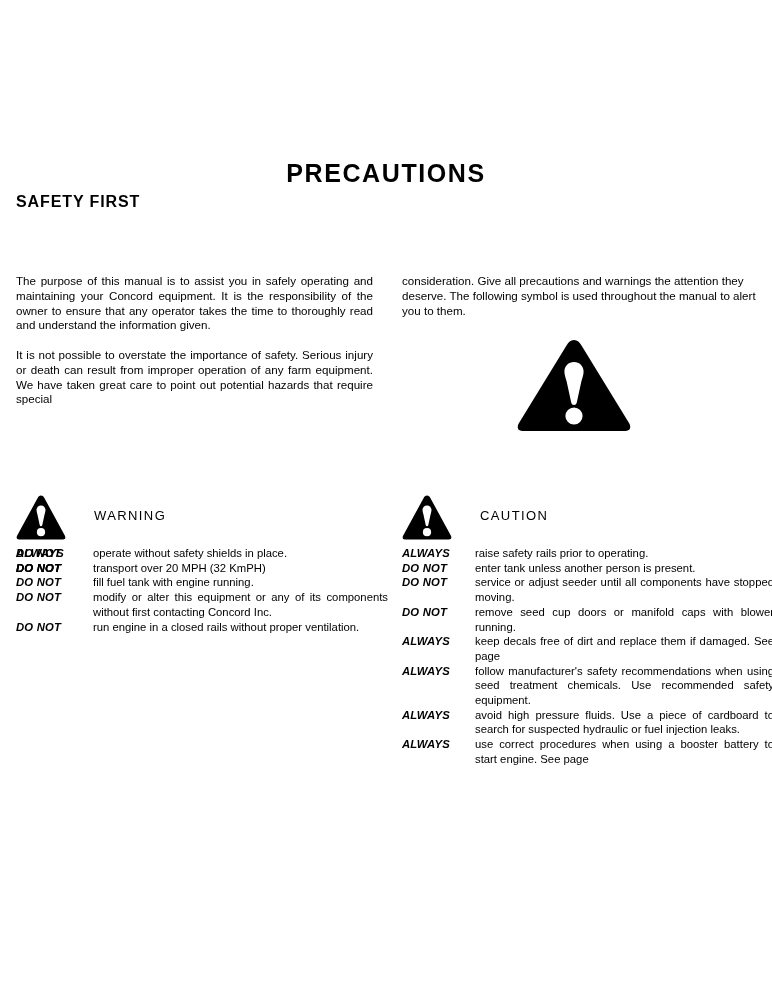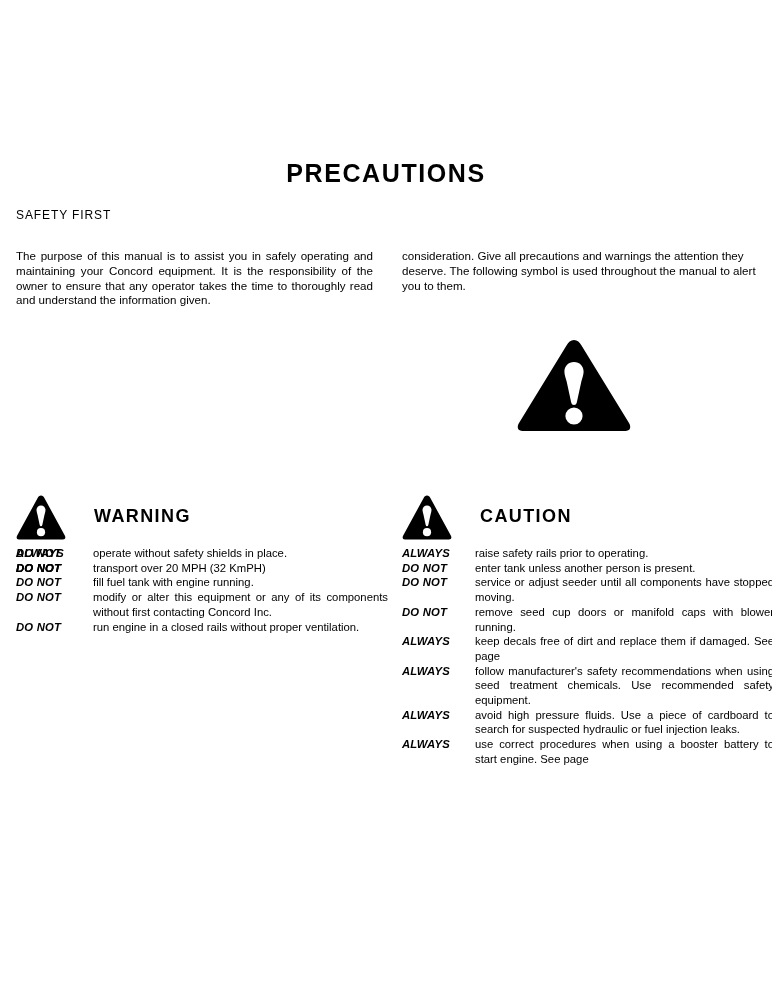--- a/index.html
+++ b/index.html
@@ -35,33 +35,34 @@
     font-size: 25px;
     font-weight: bold;
     letter-spacing: 1.6px;
     line-height: 30px;
   }
 
   
   .section-heading {
     position: absolute;
     left: 16px;
-    top: 205px;
-    font-size: 12px;
-    font-weight: normal;
+    top: 192px;
+    font-size: 16px;
+    font-weight: bold;
     letter-spacing: 0.9px;
     line-height: 20px;
   }
 
   
   .intro-col {
     position: absolute;
     font-size: 11.6px;
     line-height: 14.8px;
     text-align: justify;
+    margin-top: 25px;
   }
   .intro-col.left  { left: 16px;  top: 249px; width: 357px; }
   .intro-col.right { left: 402px; top: 249px; width: 357px; }
   .intro-col p {
     margin: 0 0 14.8px 0;
   }
   .intro-col p:last-child { margin-bottom: 0; }
   .intro-col p.no-justify { text-align: left; }
 
   
@@ -92,22 +93,22 @@
     top: 1px;
     width: 50px;
     height: 45px;
   }
   .alert-icon svg { display: block; width: 50px; height: 45px; }
 
   .alert-title {
     position: absolute;
     left: 78px;
     top: 12px;
-    font-size: 18px;
-    font-weight: bold;
+    font-size: 13px;
+    font-weight: normal;
     letter-spacing: 1.4px;
     line-height: 20px;
   }
 
   
   .prec-list {
     position: relative;
     font-size: 11.3px;
     line-height: 14.7px;
   }
@@ -138,20 +139,21 @@
 <body>
 
 <div class="page">
 
   <div class="doc-title">PRECAUTIONS</div>
 
   <div class="section-heading">SAFETY FIRST</div>
 
   <div class="intro-col left">
     <p>The purpose of this manual is to assist you in safely operating and maintaining your Concord equipment. It is the responsibility of the owner to ensure that any operator takes the time to thoroughly read and understand the information given.</p>
+    <p>It is not possible to overstate the importance of safety. Serious injury or death can result from improper operation of any farm equipment. We have taken great care to point out potential hazards that require special</p>
   </div>
 
   <div class="intro-col right">
     <p class="no-justify">consideration. Give all precautions and warnings the attention they deserve. The following symbol is used throughout the manual to alert you to them.</p>
   </div>
 
   <div class="symbol-big">
     <svg viewBox="0 0 116 93" xmlns="http://www.w3.org/2000/svg">
       <path d="M58 1 C61.5 1 63.5 3.2 65.5 6.6 L113 84 C115.6 88.4 114 92 109.4 92 L6.6 92 C2 92 0.4 88.4 3 84 L50.5 6.6 C52.5 3.2 54.5 1 58 1 Z" fill="#000000"></path>
       <path d="M58 23 C63.6 23 67.6 27.1 67.6 32.6 C67.6 35.6 66.6 38.6 65.4 42.2 L60.8 63.5 C60.4 65.2 59.4 66 58 66 C56.6 66 55.6 65.2 55.2 63.5 L50.6 42.2 C49.4 38.6 48.4 35.6 48.4 32.6 C48.4 27.1 52.4 23 58 23 Z" fill="#ffffff"></path>

